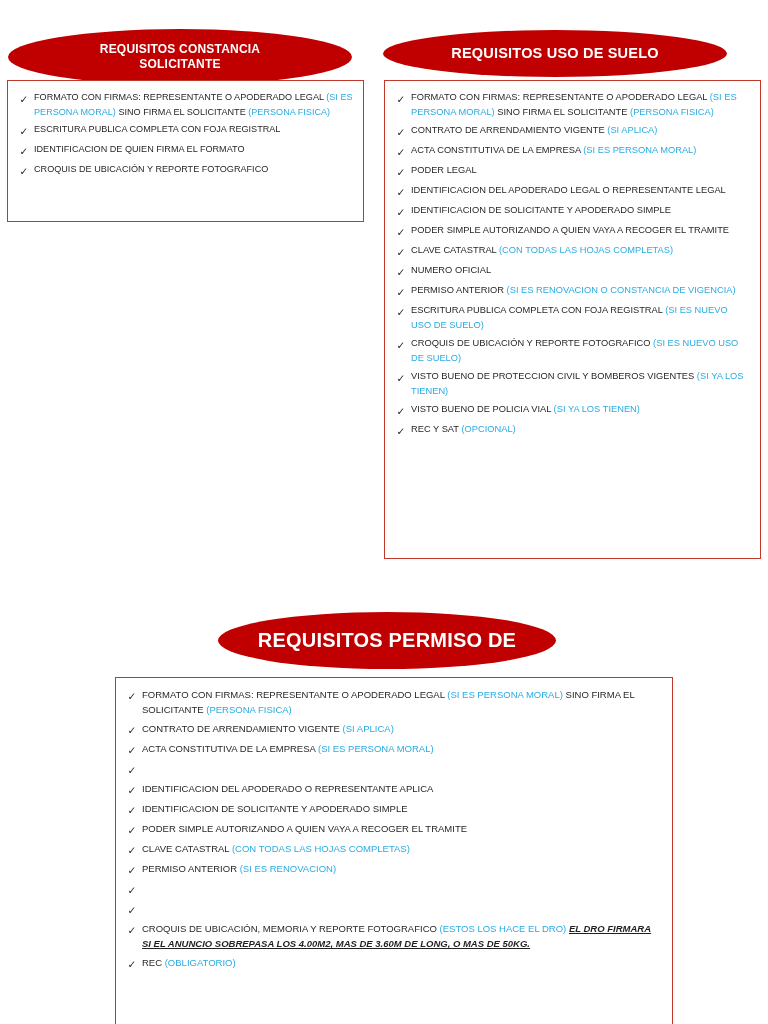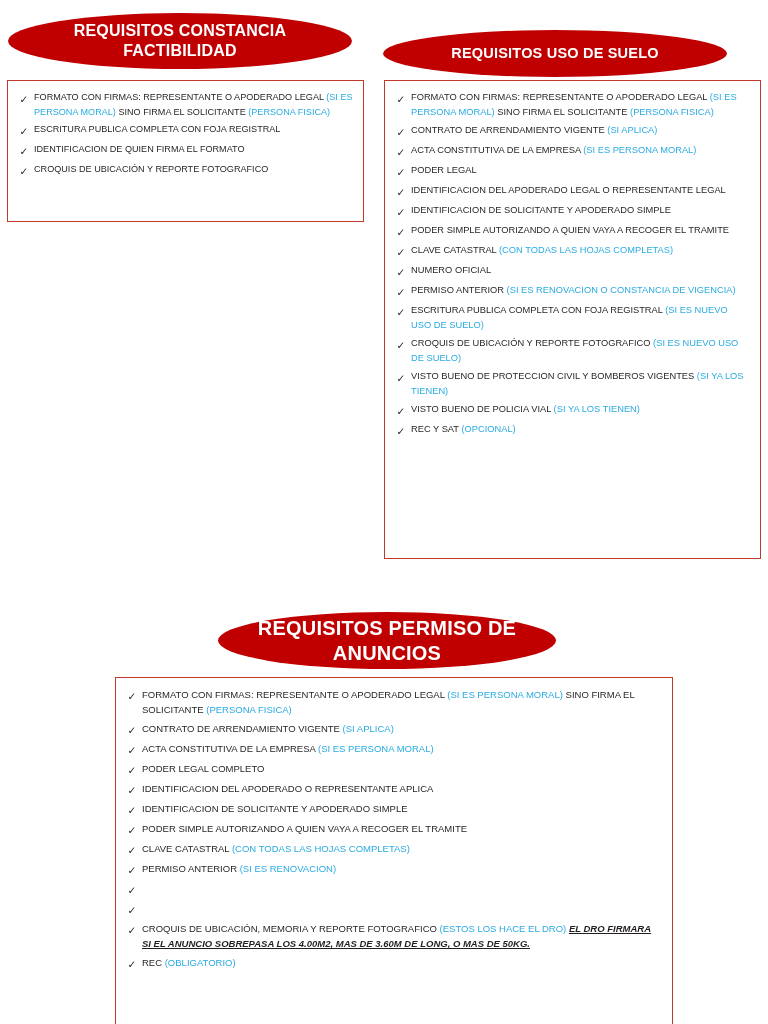--- a/index.html
+++ b/index.html
@@ -28,22 +28,22 @@
     text-align: center;
     color: #ffffff;
     font-weight: bold;
     letter-spacing: 0.2px;
     line-height: 1.25;
     padding: 0 34px;
   }
   .ellipse span { display: block; width: 100%; }
 
   #ellipse-constancia {
-    left: 8px;  top: 13px;  width: 344px; height: 56px;
-    font-size: 16px;
+    left: 8px;  top: 29px;  width: 344px; height: 56px;
+    font-size: 12px;
   }
   #ellipse-uso-suelo {
     left: 383px; top: 30px;  width: 344px; height: 47px;
     font-size: 14.5px;
   }
   #ellipse-anuncios {
     left: 218px; top: 612px; width: 338px; height: 57px;
     font-size: 20px;
   }
 
@@ -107,21 +107,21 @@
     text-decoration: underline;
     color: #231f20;
   }
 </style>
 </head>
 <body>
 
 <div class="ellipse" id="ellipse-constancia">
   <span>
     <span>REQUISITOS CONSTANCIA</span>
-    <span>FACTIBILIDAD</span>
+    <span>SOLICITANTE</span>
   </span>
 </div>
 
 <div class="req-box" id="box-constancia">
   <ul class="req-list">
       <li>
         <span class="check">✓</span>
         <span class="req-text"><span>FORMATO CON FIRMAS: REPRESENTANTE O APODERADO LEGAL </span><span class="blue">(SI ES PERSONA MORAL)</span><span> SINO FIRMA EL SOLICITANTE </span><span class="blue">(PERSONA FISICA)</span></span>
       </li>
       <li>
@@ -206,41 +206,39 @@
       <li>
         <span class="check">✓</span>
         <span class="req-text"><span>REC Y SAT </span><span class="blue">(OPCIONAL)</span></span>
       </li>
     </ul>
 </div>
 
 <div class="ellipse" id="ellipse-anuncios">
   <span>
     <span>REQUISITOS PERMISO DE</span>
-    <span>ANUNCIOS</span>
   </span>
 </div>
 
 <div class="req-box" id="box-anuncios">
   <ul class="req-list">
       <li>
         <span class="check">✓</span>
         <span class="req-text"><span>FORMATO CON FIRMAS: REPRESENTANTE O APODERADO LEGAL </span><span class="blue">(SI ES PERSONA MORAL)</span><span> SINO FIRMA EL SOLICITANTE </span><span class="blue">(PERSONA FISICA)</span></span>
       </li>
       <li>
         <span class="check">✓</span>
         <span class="req-text"><span>CONTRATO DE ARRENDAMIENTO VIGENTE </span><span class="blue">(SI APLICA)</span></span>
       </li>
       <li>
         <span class="check">✓</span>
         <span class="req-text"><span>ACTA CONSTITUTIVA DE LA EMPRESA </span><span class="blue">(SI ES PERSONA MORAL)</span></span>
       </li>
       <li>
         <span class="check">✓</span>
-        <span class="req-text"><span>PODER LEGAL COMPLETO</span></span>
       </li>
       <li>
         <span class="check">✓</span>
         <span class="req-text"><span>IDENTIFICACION DEL APODERADO O REPRESENTANTE APLICA</span></span>
       </li>
       <li>
         <span class="check">✓</span>
         <span class="req-text"><span>IDENTIFICACION DE SOLICITANTE Y APODERADO SIMPLE</span></span>
       </li>
       <li>

